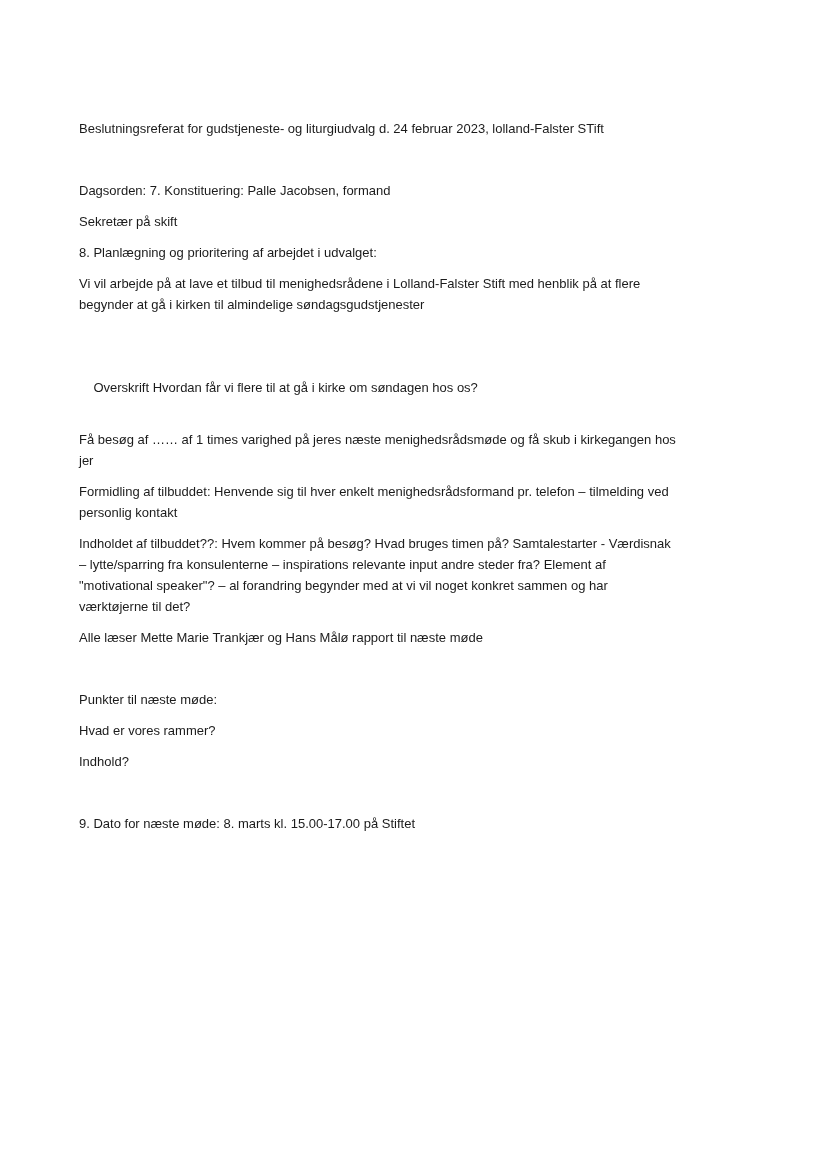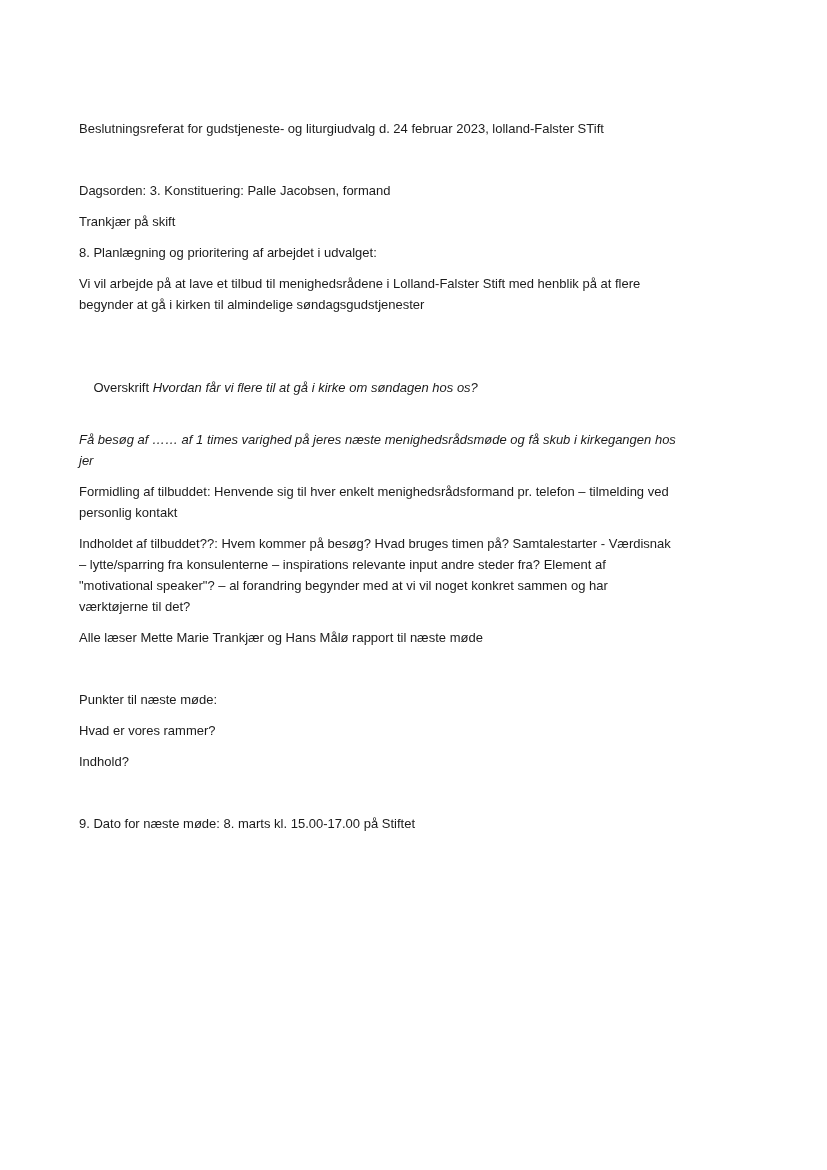--- a/index.html
+++ b/index.html
@@ -16,34 +16,34 @@
     line-height: 21px;
     color: #1b1b1b;
     overflow: hidden;
   }
   .page p {
     margin: 0 0 10px 0;
     white-space: pre-wrap;
   }
   .page p.blank { min-height: 21px; }
   .indent { margin-left: 91px; }
-  .it { font-style: italic; }
+  .it { }
 </style>
 </head>
 <body>
 
 <div class="page">
 
   <p>Beslutningsreferat for gudstjeneste- og liturgiudvalg d. 24 februar 2023, lolland-Falster STift</p>
 
   <p class="blank"></p>
 
-  <p>Dagsorden: 3. Konstituering: Palle Jacobsen, formand</p>
+  <p>Dagsorden: 7. Konstituering: Palle Jacobsen, formand</p>
 
-  <p class="indent">Trankjær på skift</p>
+  <p class="indent">Sekretær på skift</p>
 
   <p>8. Planlægning og prioritering af arbejdet i udvalget:</p>
 
   <p>Vi vil arbejde på at lave et tilbud til menighedsrådene i Lolland-Falster Stift med henblik på at flere begynder at gå i kirken til almindelige søndagsgudstjenester</p>
 
   <p class="blank"></p>
 
   <p>
     <span>Overskrift </span><span class="it">Hvordan får vi flere til at gå i kirke om søndagen hos os?</span>
   </p>

